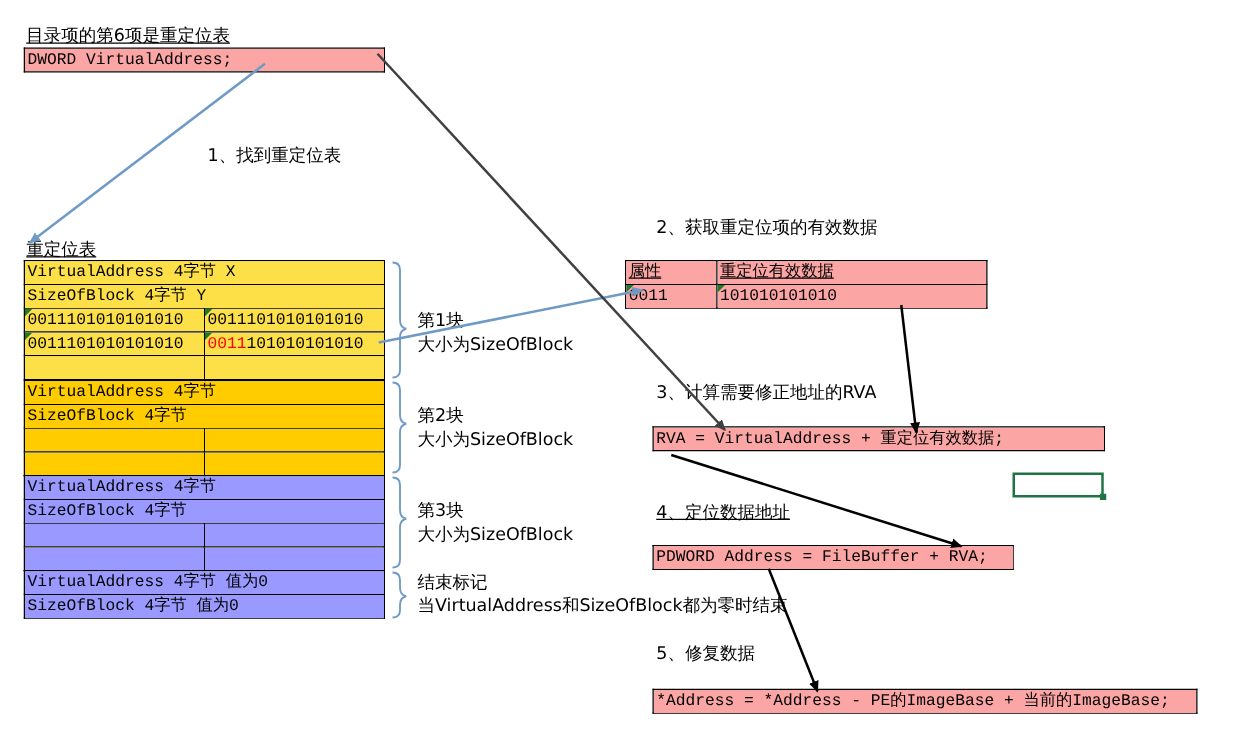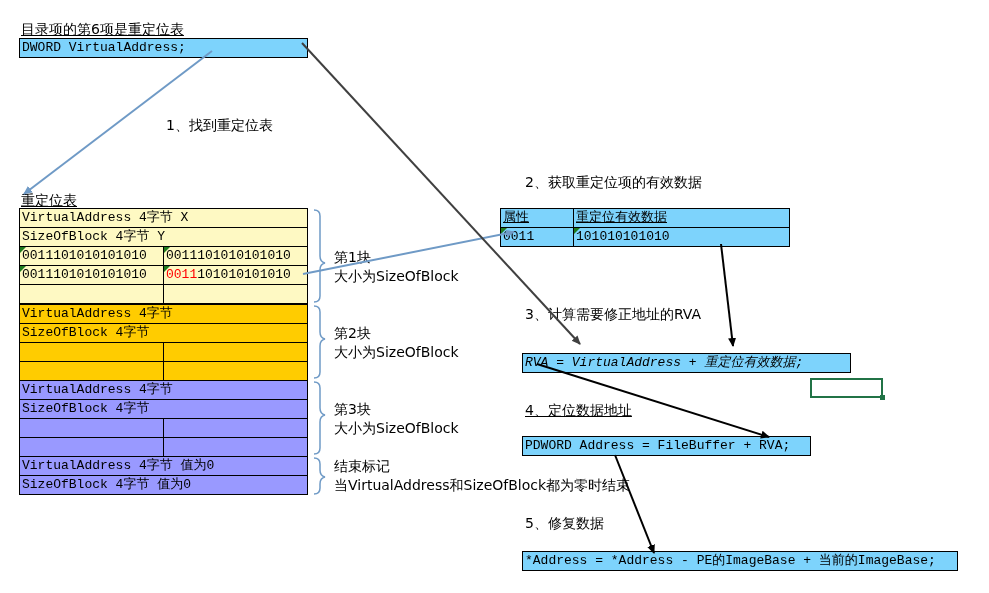--- a/index.html
+++ b/index.html
@@ -10,22 +10,22 @@
     color: #000;
   }
   .abs { position: absolute; }
   .label { font-size: 14px; line-height: 18px; white-space: nowrap; font-family: "DejaVu Sans", "Liberation Sans", sans-serif; }
   table.cells { position: absolute; border-collapse: collapse; }
   table.cells td {
     border: 1px solid #000; padding: 0 2px; height: 18px; line-height: 18px;
     white-space: nowrap; font-family: "Liberation Mono", "DejaVu Sans Mono", monospace; font-size: 13px;
     position: relative; overflow: hidden;
   }
-  .orange td { background: #7dd3fc; }
-  .green td { background: #fef9c3; }
+  .orange td { background: #fca5a5; }
+  .green td { background: #fde047; }
   .yellow td { background: #ffcc00; }
   .purple td { background: #9999ff; }
   .tri::before {
     content: ""; position: absolute; left: 0; top: 0;
     border-top: 6px solid #1e7b1e; border-right: 6px solid transparent;
   }
   .red { color: #ff0000; }
   .sel-box {
     position: absolute; left: 810px; top: 378px; width: 73px; height: 20px;
     border: 2px solid #217346; box-sizing: border-box;
@@ -141,21 +141,21 @@
     <td style="text-decoration: underline;">重定位有效数据</td>
   </tr>
   <tr>
     <td class="tri">0011</td>
     <td class="tri">101010101010</td>
   </tr>
 </tbody>
   </table>
 
 <div class="abs label" style="left:525px; top:305px;">3、计算需要修正地址的RVA</div>
-<table class="cells orange" style="left:522px; top:353px; width:329px;font-style:italic;">
+<table class="cells orange" style="left:522px; top:341px; width:362px;">
   <tbody>
       <tr>
         <td>RVA = VirtualAddress + 重定位有效数据;</td>
       </tr>
 </tbody>
   </table>
 
 <div class="sel-box">
   <div class="sel-handle"></div>
 </div>

